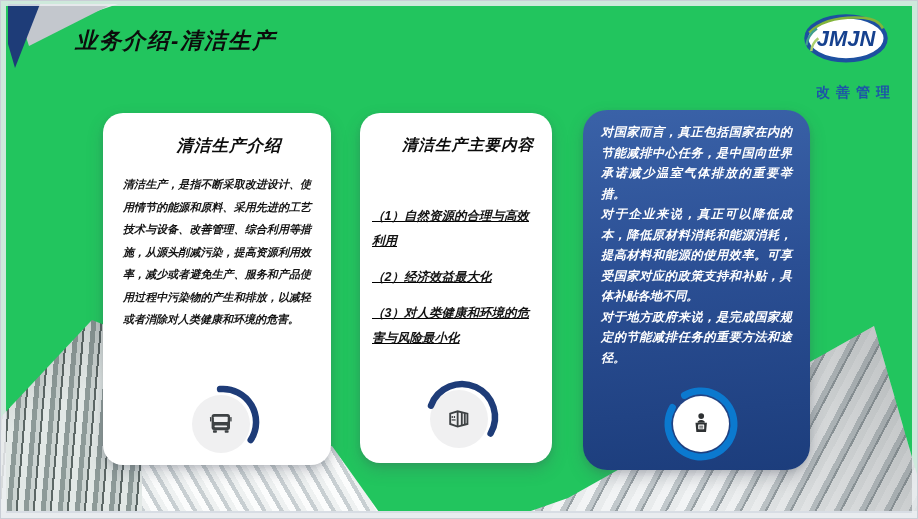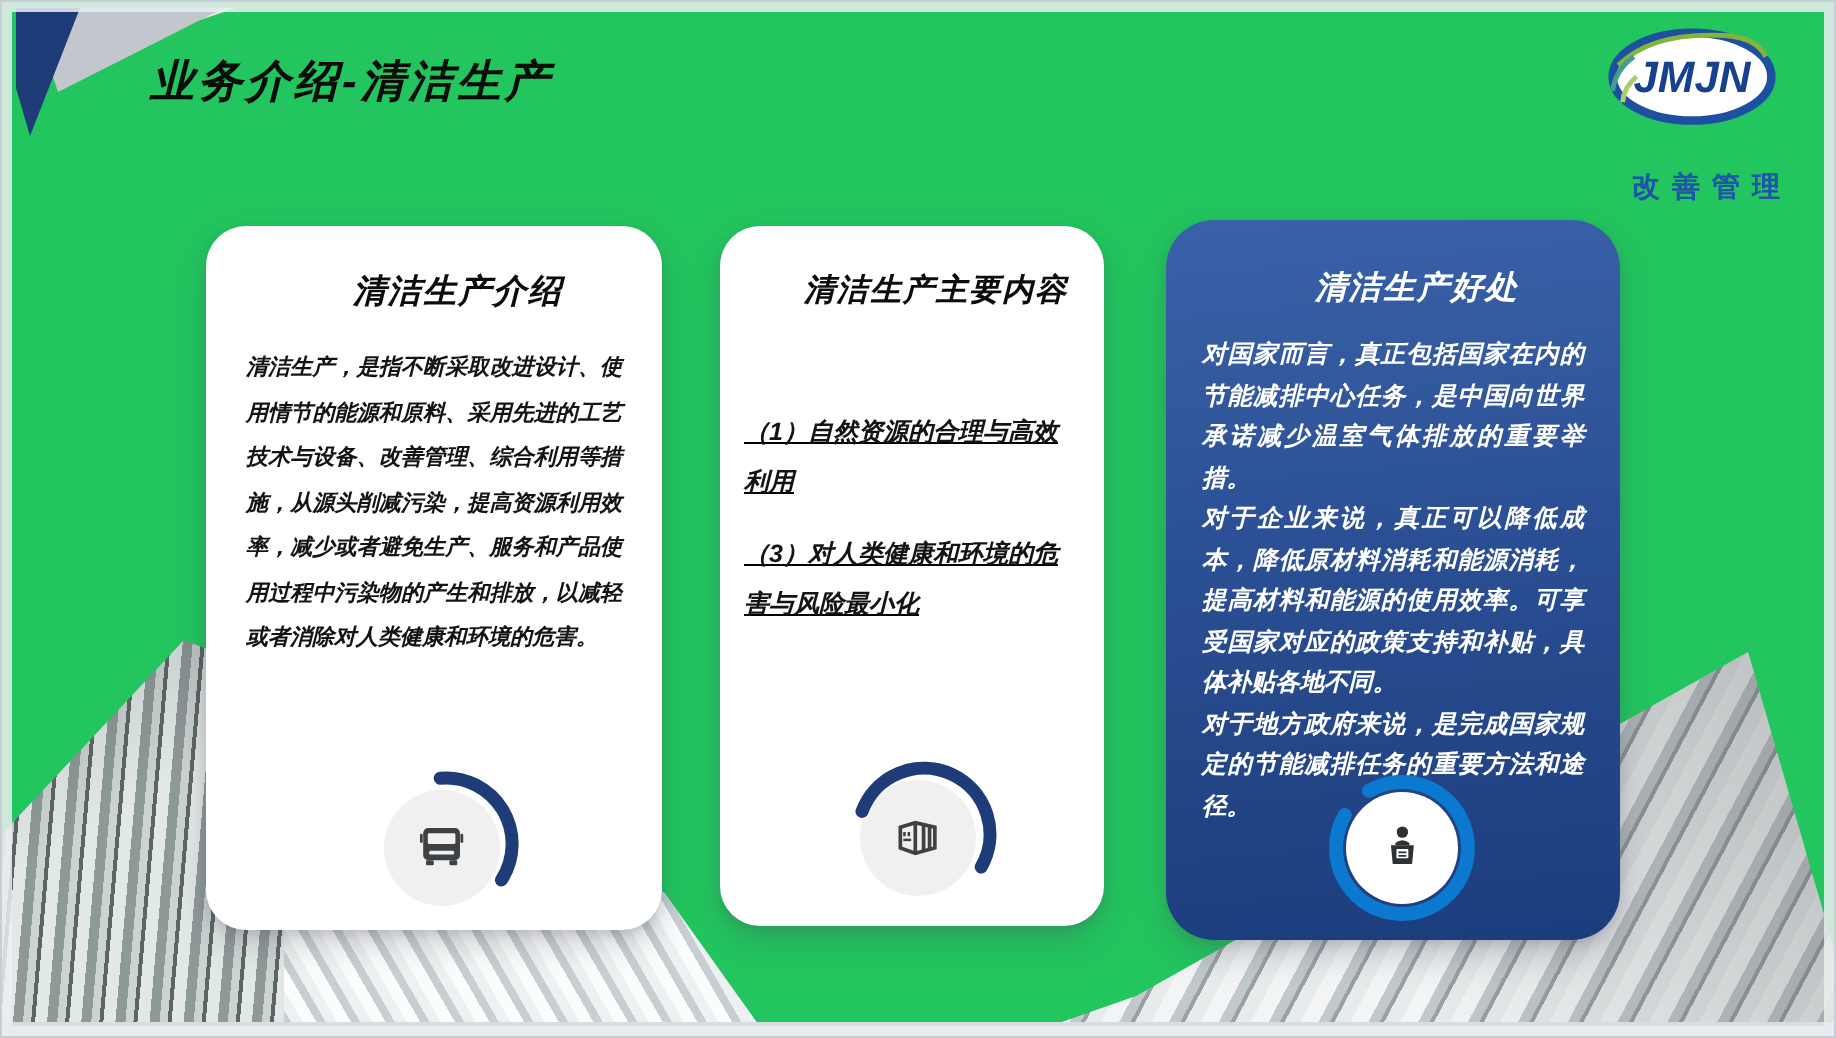--- a/index.html
+++ b/index.html
@@ -96,40 +96,40 @@
           <rect x="15.4" y="17.5" width="3.4" height="2.2" rx="0.6"></rect>
         </g>
       </svg>
     </div>
   </div>
 
   <div class="card card2">
     <div class="card-title" style="font-size:15.5px;">清洁生产主要内容</div>
     <div class="card2-items">
       <div class="card2-item">（1）自然资源的合理与高效利用</div>
+      <div class="card2-item">（2）经济效益最大化</div>
       <div class="card2-item">（3）对人类健康和环境的危害与风险最小化</div>
     </div>
     <div class="icon-wrap">
       <svg width="80" height="80" viewBox="0 0 80 80">
         <circle cx="37" cy="42" r="29" fill="#f0f0f1"></circle>
         <path d="M9 28.7 A33 33 0 1 1 68.6 56.5" stroke="#1e3c78" stroke-width="6.5" fill="none" stroke-linecap="round"></path>
         <g transform="translate(23,28) scale(1.15)" fill="none" stroke="#3e4244" stroke-width="1.6">
           <path d="M4.5 7.5 L11 5.5 L19.5 7.5 L19.5 16.5 L11 18.8 L4.5 16.5 Z"></path>
           <path d="M11 5.5 V18.8"></path>
           <path d="M14.6 6.4 V18"></path>
           <path d="M17.2 7 V17.3"></path>
           <path d="M6.3 9.6 v1.8 M8.2 9.6 v1.8" stroke-width="1.1"></path>
           <path d="M5.8 13 h3.4" stroke-width="1.1"></path>
         </g>
       </svg>
     </div>
   </div>
 
   <div class="card card3">
-    <div class="card-title">清洁生产好处</div>
     <div class="card3-body">
       <p>对国家而言，真正包括国家在内的节能减排中心任务，是中国向世界承诺减少温室气体排放的重要举措。</p>
       <p>对于企业来说，真正可以降低成本，降低原材料消耗和能源消耗，提高材料和能源的使用效率。可享受国家对应的政策支持和补贴，具体补贴各地不同。</p>
       <p>对于地方政府来说，是完成国家规定的节能减排任务的重要方法和途径。</p>
     </div>
     <div class="icon-wrap">
       <svg width="80" height="80" viewBox="0 0 80 80">
         <path d="M23.5 11.4 A33 33 0 1 1 11.4 23.5" stroke="#0b79cf" stroke-width="7" fill="none" stroke-linecap="round"></path>
         <circle cx="40" cy="40" r="28" fill="#ffffff"></circle>
         <g transform="translate(27,26) scale(1.1)" fill="#2e3133">

